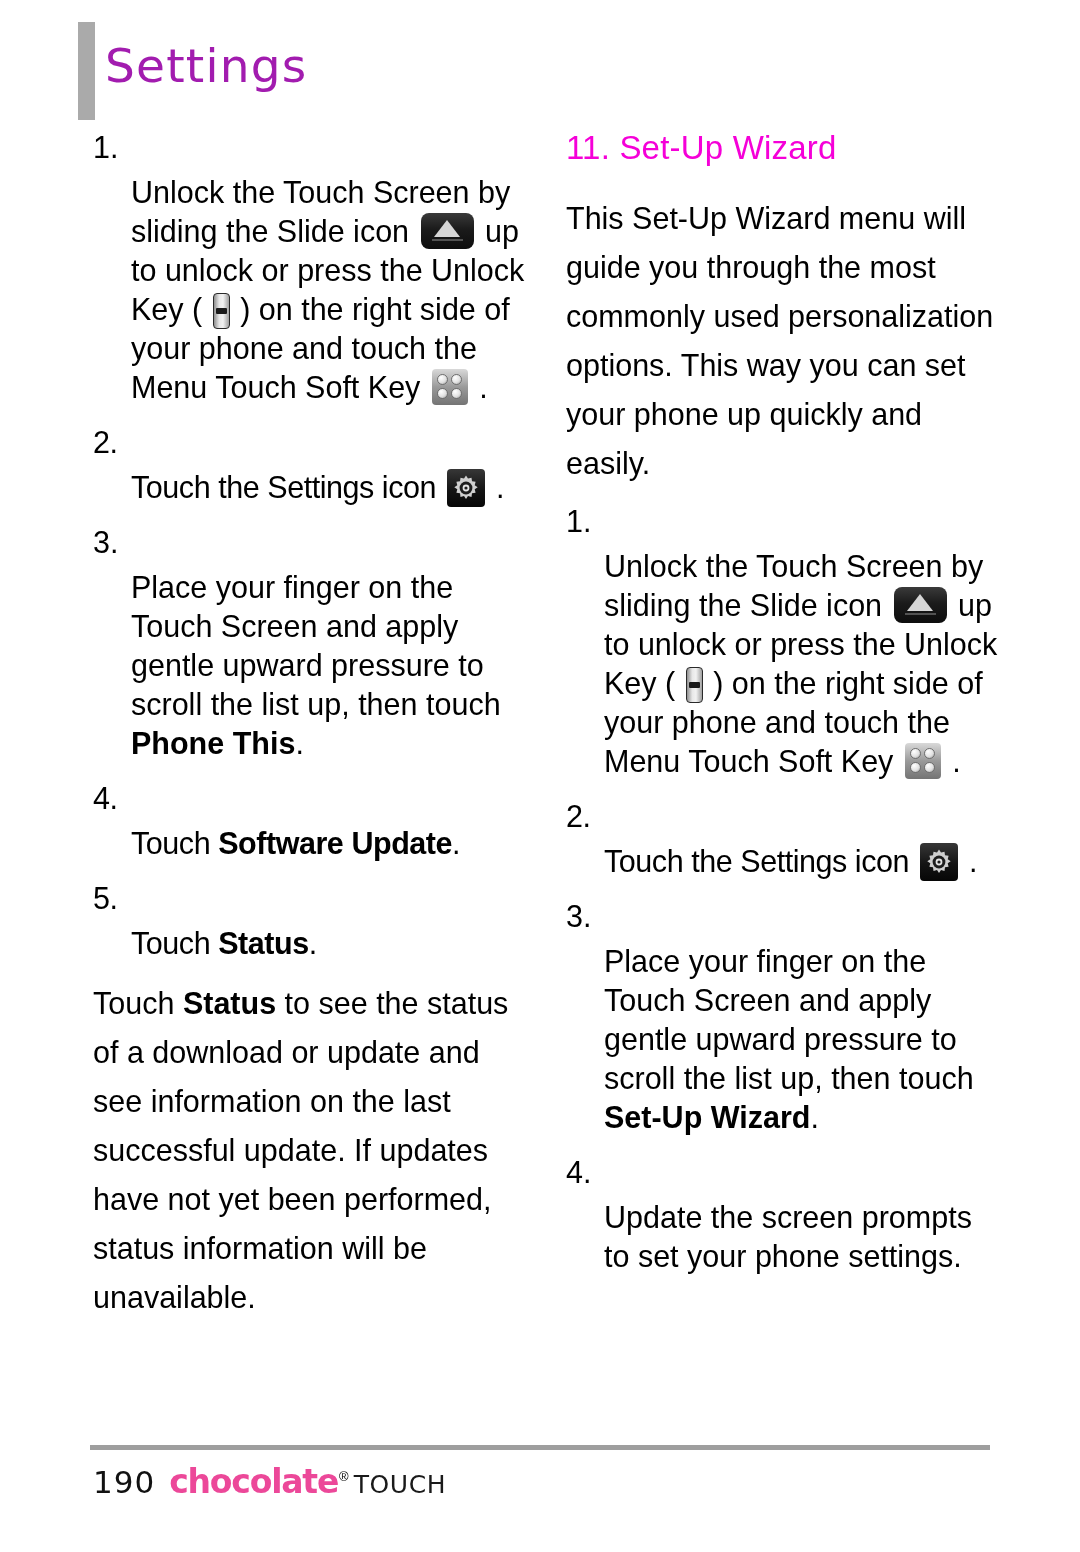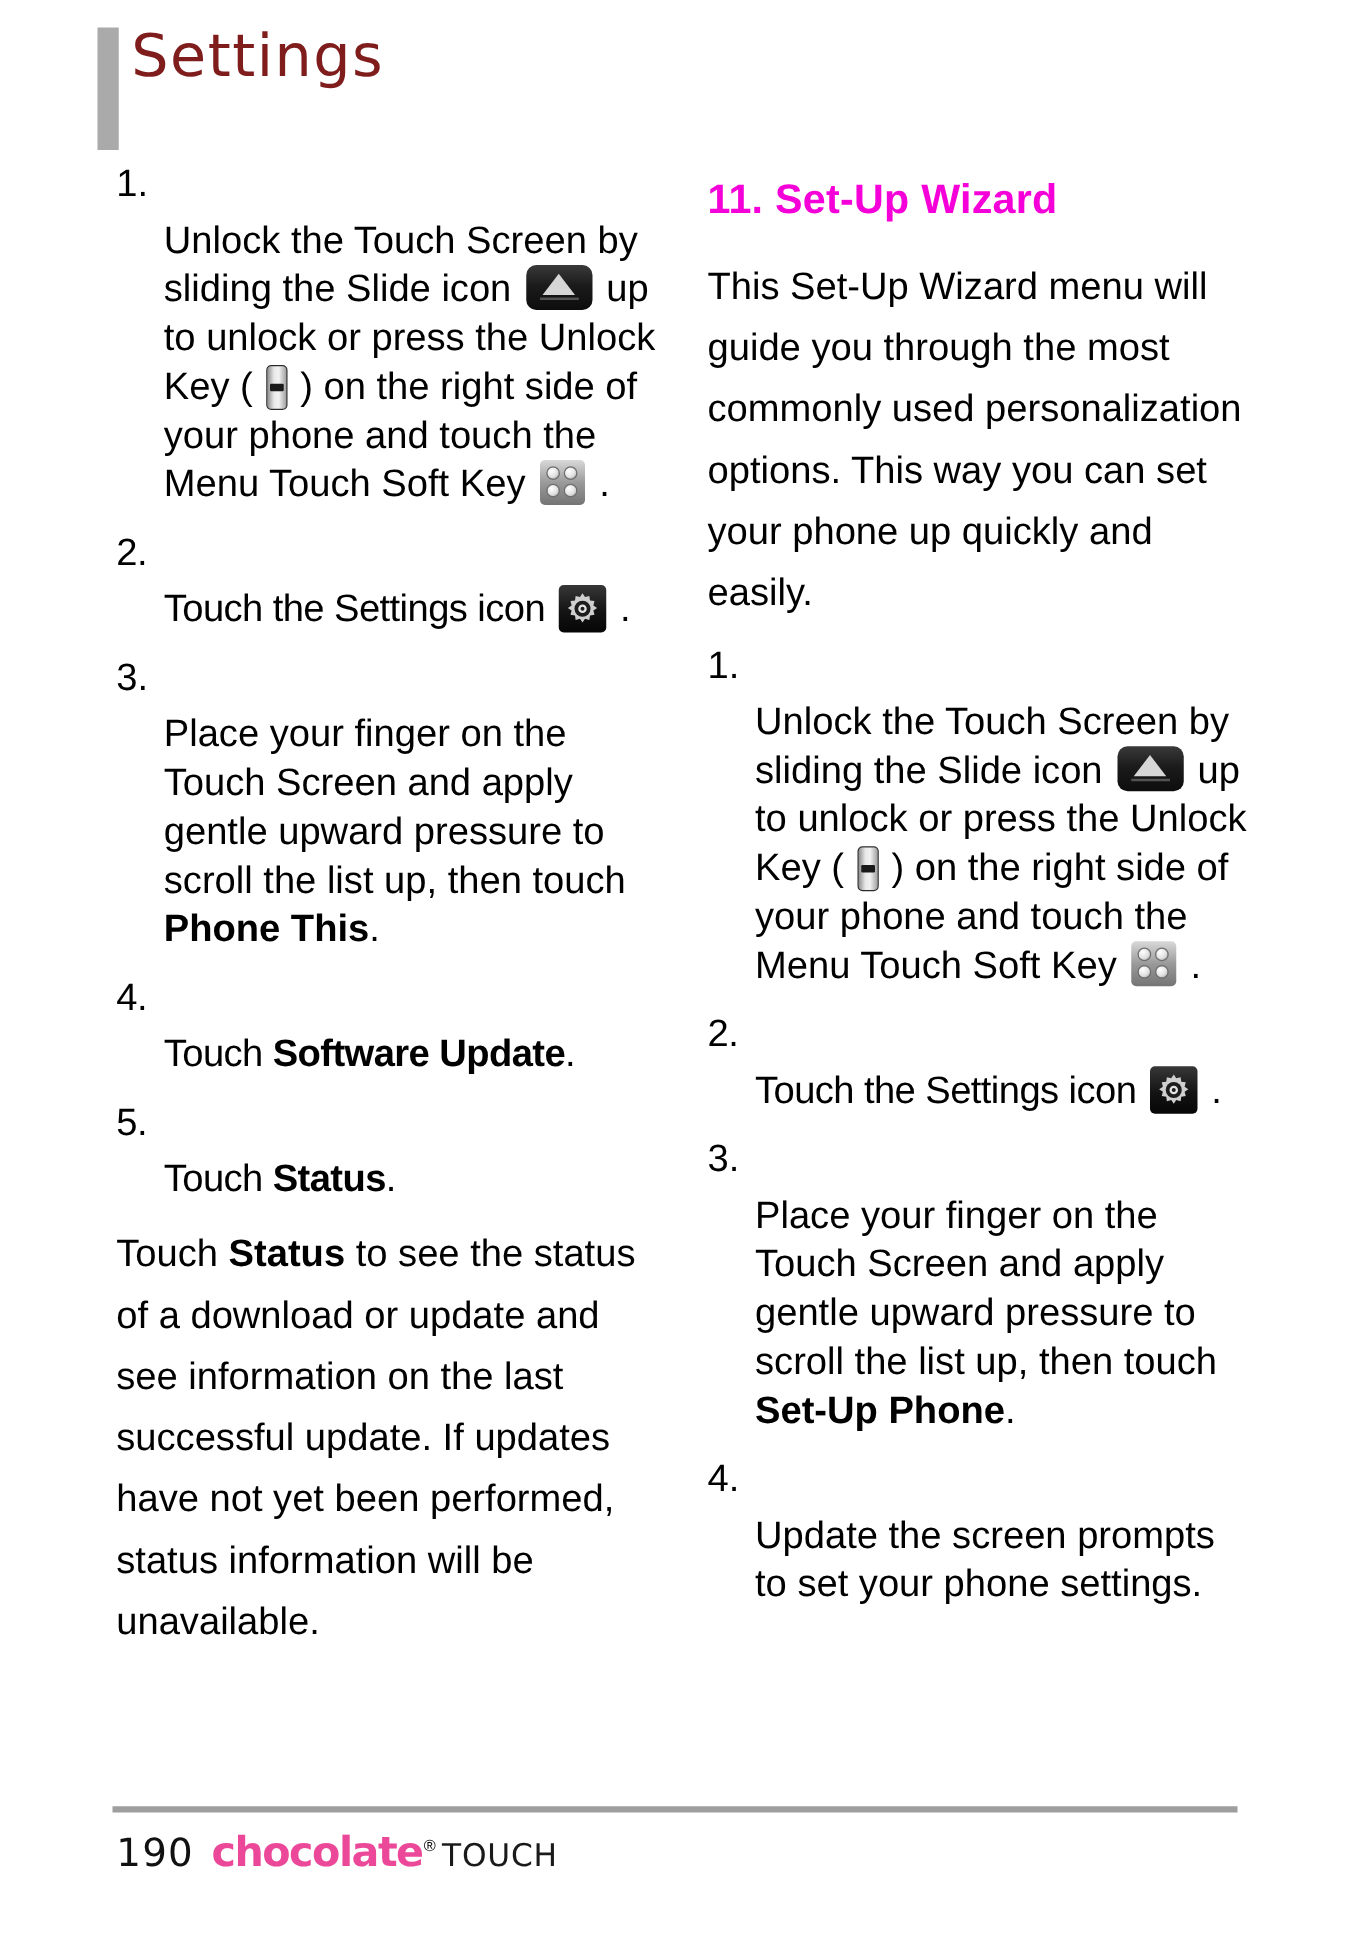--- a/index.html
+++ b/index.html
@@ -26,45 +26,46 @@
   .header-bar {
     width: 17px;
     height: 98px;
     background: #aaaaaa;
     flex: none;
   }
   .header-title {
     font-family: "DejaVu Sans", sans-serif;
     font-size: 47px;
     font-weight: 400;
-    color: #7f1d1d;
+    color: #a21caf;
     letter-spacing: 1.2px;
     line-height: 1;
     margin-left: 10px;
+    margin-top: 20px;
     white-space: nowrap;
   }
 
   
   .column {
     position: absolute;
     top: 128px;
     width: 435px;
     color: #000000;
     font-size: 30.5px;
     line-height: 39px;
   }
   .col-left  { left: 93px; }
   .col-right { left: 566px; }
 
   .section-title {
     color: #f500d8;
     font-size: 33px;
-    font-weight: bold;
+    font-weight: normal;
     line-height: 40px;
-    margin: 11px 0 26px 0;
+    margin: 0 0 26px 0;
     letter-spacing: 0.2px;
   }
 
   p.body-para {
     margin: 0 0 14px 0;
     font-size: 30.5px;
     line-height: 49px;
   }
 
   
@@ -287,21 +288,21 @@
               <g fill="#cfcfcf">
                 <path d="M15 2.6l2.0 3.0 3.5-.9.5 3.6 3.6.5-.9 3.5 3.0 2.0-3.0 2.0.9 3.5-3.6.5-.5 3.6-3.5-.9-2.0 3.0-2.0-3.0-3.5.9-.5-3.6-3.6-.5.9-3.5-3.0-2.0 3.0-2.0-.9-3.5 3.6-.5.5-3.6 3.5.9z"></path>
               </g>
               <circle cx="15" cy="15" r="6.4" fill="#1d1d1d"></circle>
               <circle cx="15" cy="15" r="3.4" fill="#e4e4e4"></circle>
               <circle cx="15" cy="15" r="1.6" fill="#1d1d1d"></circle>
             </svg></span> .</span>
       </div>
       <div class="step">
         <span class="step-num">3.</span>
-        <span class="step-body">Place your finger on the Touch Screen and apply gentle upward pressure to scroll the list up, then touch <b>Set-Up Phone</b>.</span>
+        <span class="step-body">Place your finger on the Touch Screen and apply gentle upward pressure to scroll the list up, then touch <b>Set-Up Wizard</b>.</span>
       </div>
       <div class="step">
         <span class="step-num">4.</span>
         <span class="step-body">Update the screen prompts to set your phone settings.</span>
       </div>
     </div>
 </div>
 
 <div class="footer-rule"></div>
 <div class="footer">

